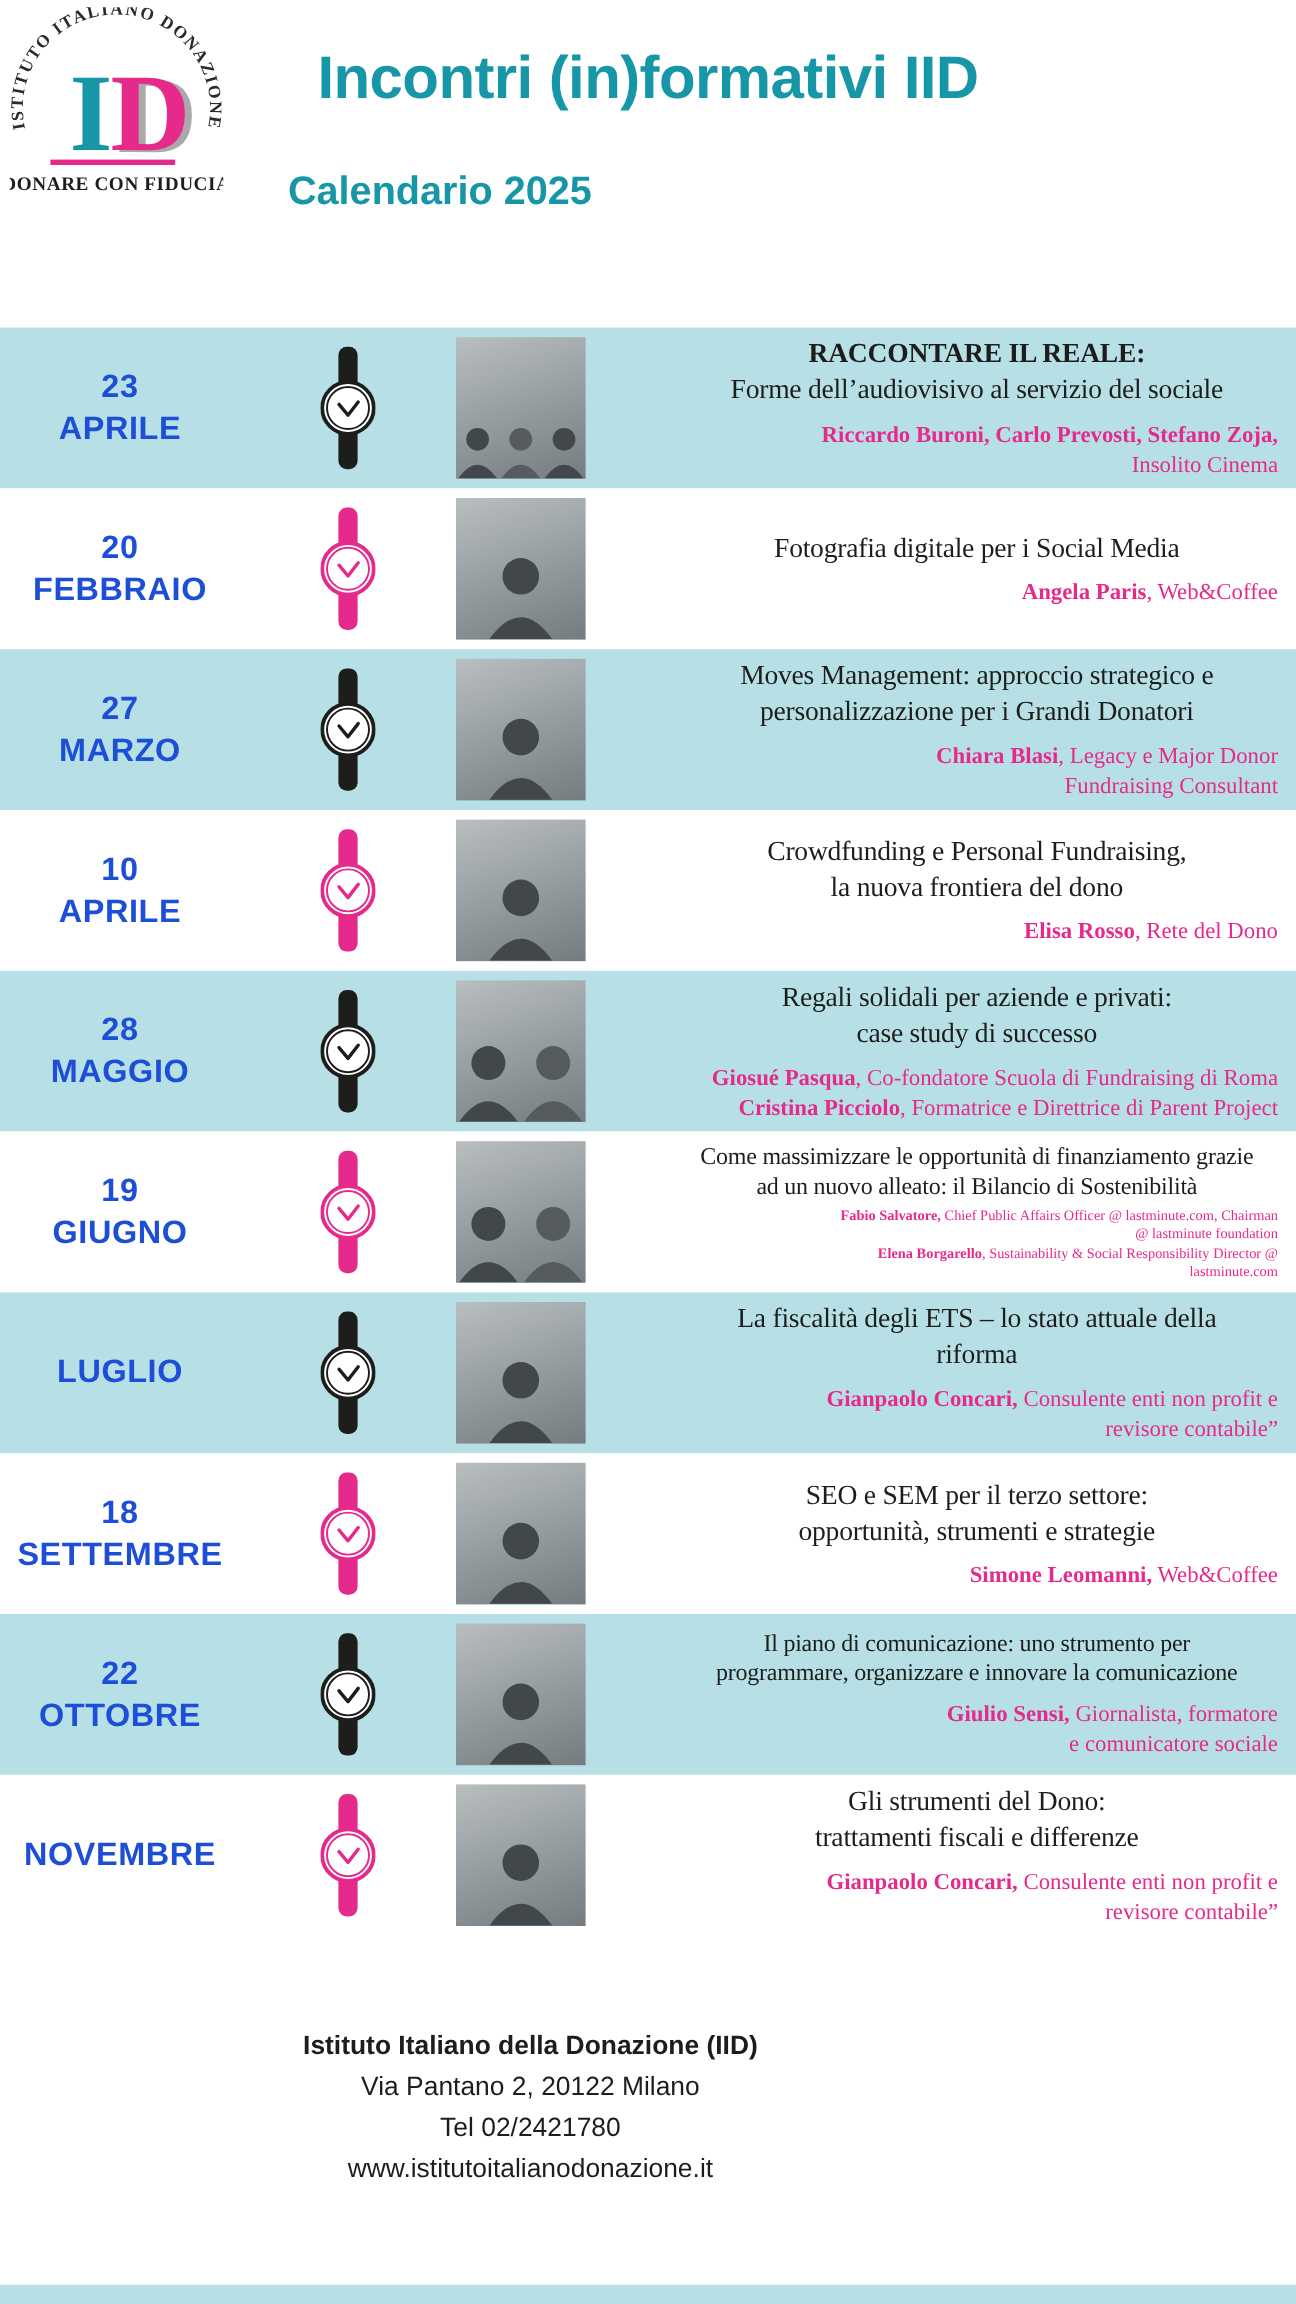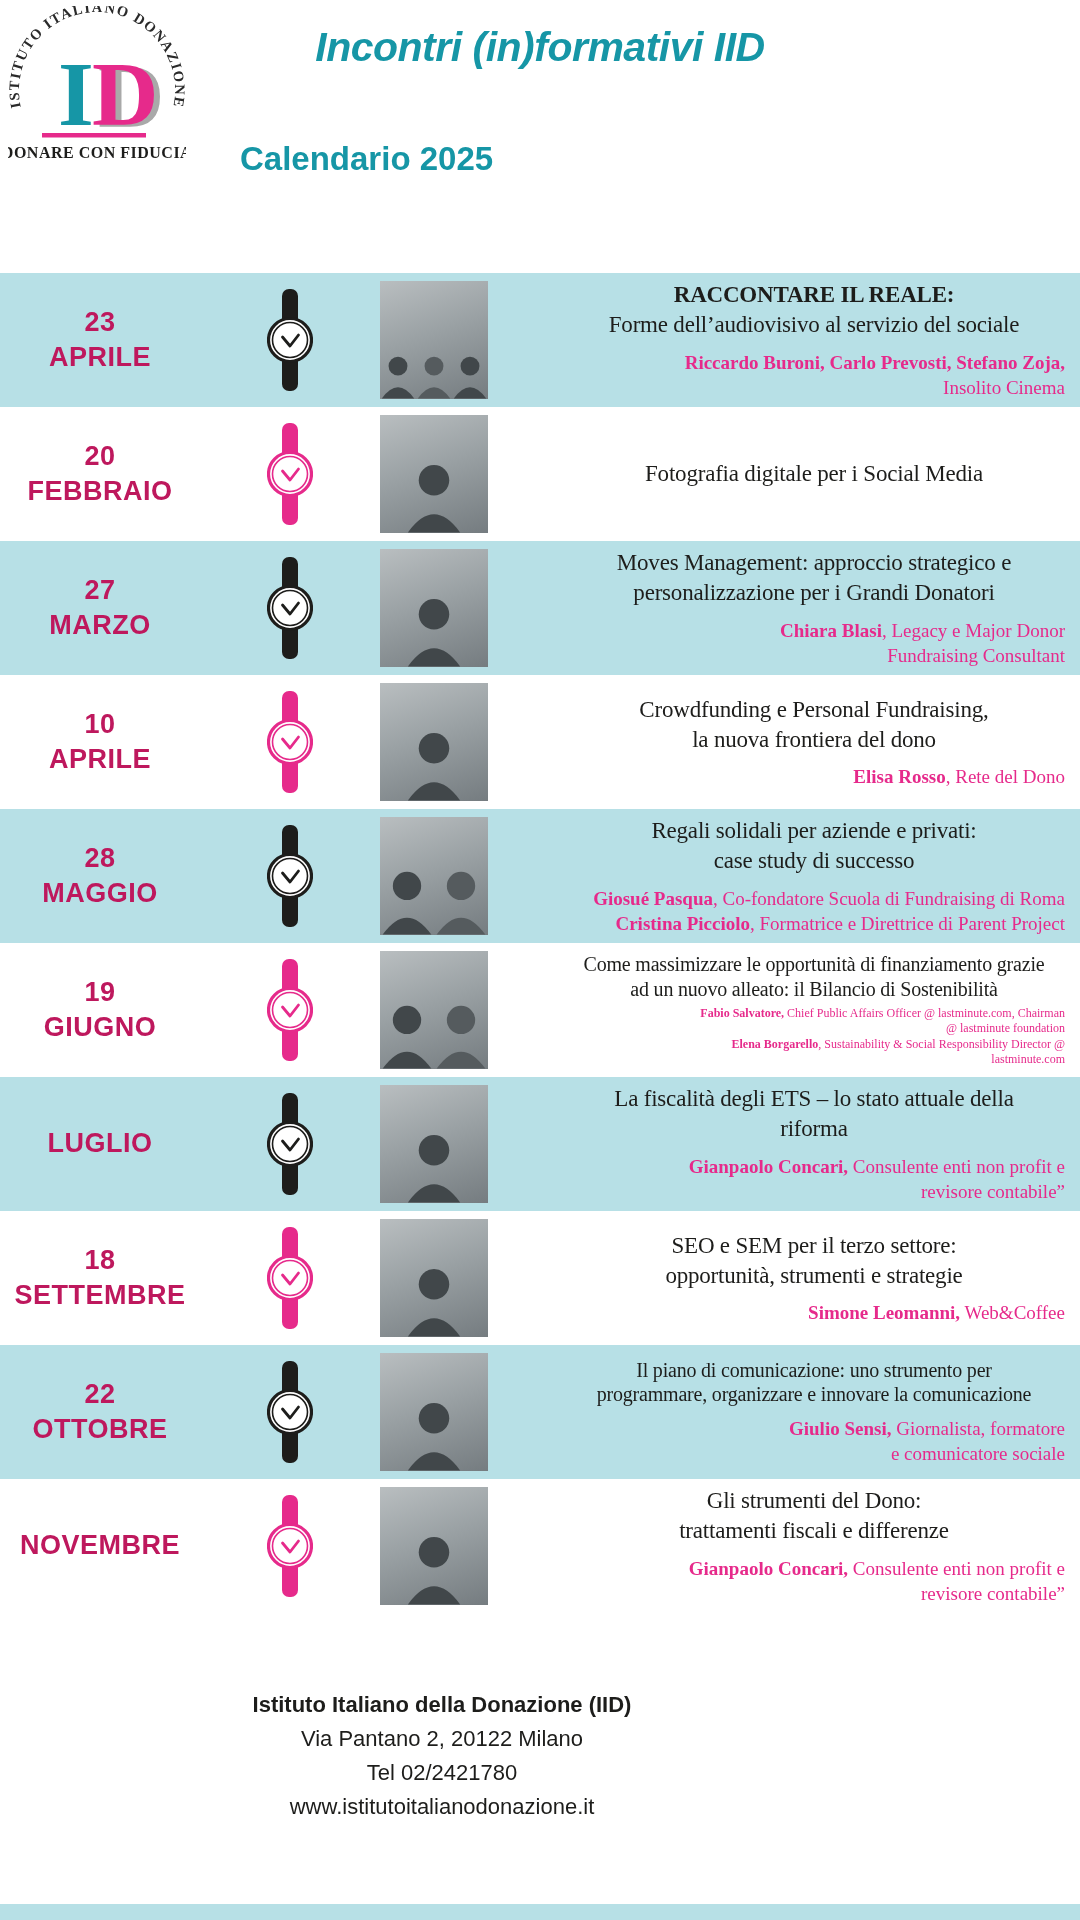--- a/index.html
+++ b/index.html
@@ -4,33 +4,33 @@
 <style>
   html,body{margin:0;padding:0;}
   body{
     width:1080px;height:1920px;position:relative;overflow:hidden;
     background:#ffffff;font-family:"Liberation Sans",sans-serif;color:#1d1d1b;
   }
   
   .header{position:relative;height:273px;}
   .logo{position:absolute;left:8px;top:6px;}
   .main-title{
-    padding-top:24px;text-align:center;color:#1696a6;
-    font-size:41px;font-weight:bold;letter-spacing:-0.5px;font-style:italic;
+    padding-top:36px;text-align:center;color:#1696a6;
+    font-size:50px;font-weight:bold;letter-spacing:-0.5px;
   }
   .subtitle{
     position:absolute;left:240px;top:140px;color:#1696a6;
     font-size:33px;font-weight:bold;text-align:right;
   }
   
   .rows{position:absolute;left:0;top:273px;width:1080px;}
   .row{height:134px;display:flex;align-items:center;}
   .row.teal{background:#b7e0e6;}
   .row.white{background:#ffffff;}
-  .date{width:200px;text-align:center;color:#be185d;font-weight:bold;
+  .date{width:200px;text-align:center;color:#1d4ed8;font-weight:bold;
         font-size:27px;line-height:1.3;letter-spacing:0.5px;}
   .watchcol{width:180px;display:flex;justify-content:center;align-items:center;}
   .watch-svg{display:block;}
   .photo{
     width:108px;height:118px;margin-left:0px;flex:0 0 108px;
     background:linear-gradient(160deg,#b9bec0 0%,#9aa1a4 45%,#757c80 100%);
     display:flex;align-items:flex-end;overflow:hidden;
   }
   .photo svg{width:100%;height:64%;display:block;}
   .info{flex:1;padding-left:75px;padding-right:15px;text-align:center;font-family:Liberation Serif, serif;}
@@ -119,20 +119,23 @@
     <div class="photo">
         <svg viewBox="0 0 40 52" preserveAspectRatio="xMidYMax meet">
           <circle cx="20" cy="16" r="10.5" fill="#41474a"></circle>
           <path d="M2 52 Q20 27 38 52 Z" fill="#41474a"></path>
         </svg>
       </div>
     <div class="info">
       <div class="title">
           <div>Fotografia digitale per i Social Media</div>
         </div>
+      <div class="speakers">
+          <div><span class="sb">Angela Paris</span><span>, Web&amp;Coffee</span></div>
+        </div>
     </div>
   </div>
 
   <div class="row teal">
     <div class="date">
       <div class="day">27</div>
       <div class="month">MARZO</div>
     </div>
     <div class="watchcol">
       <svg class="watch-svg" width="46" height="106" viewBox="0 0 46 106" style="color: rgb(29, 29, 27);">

